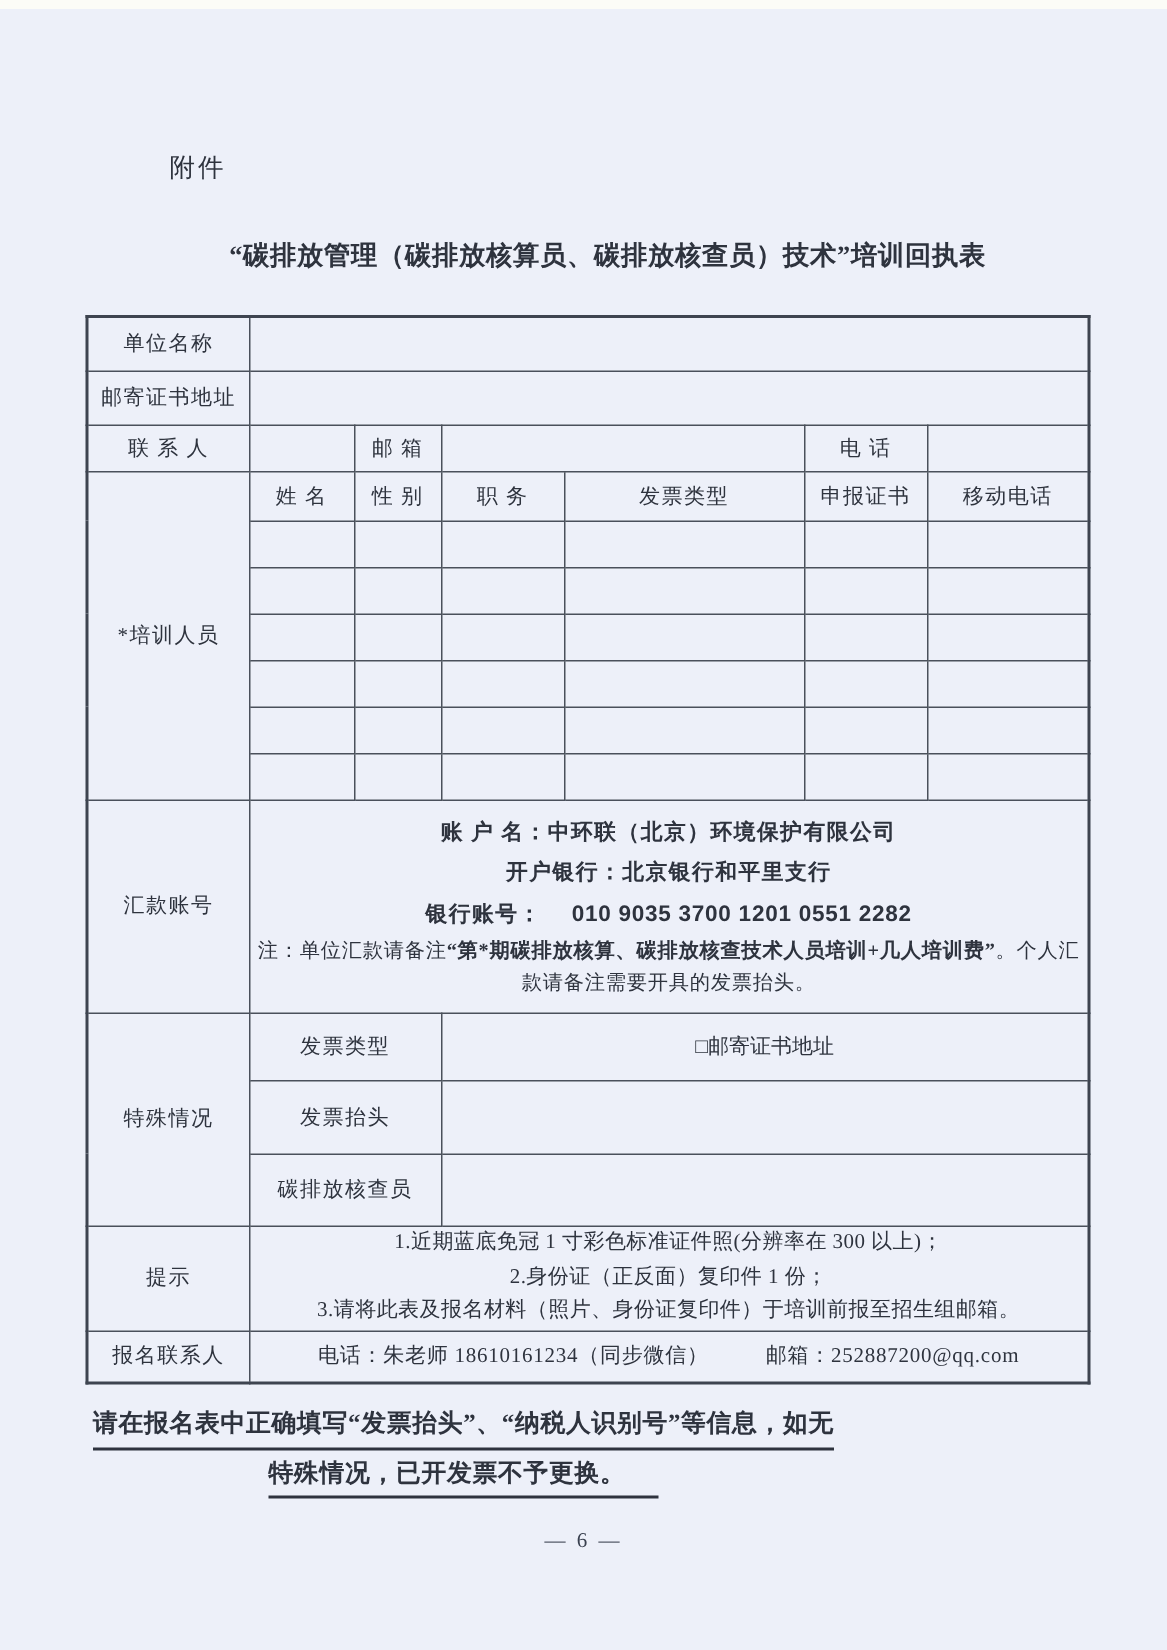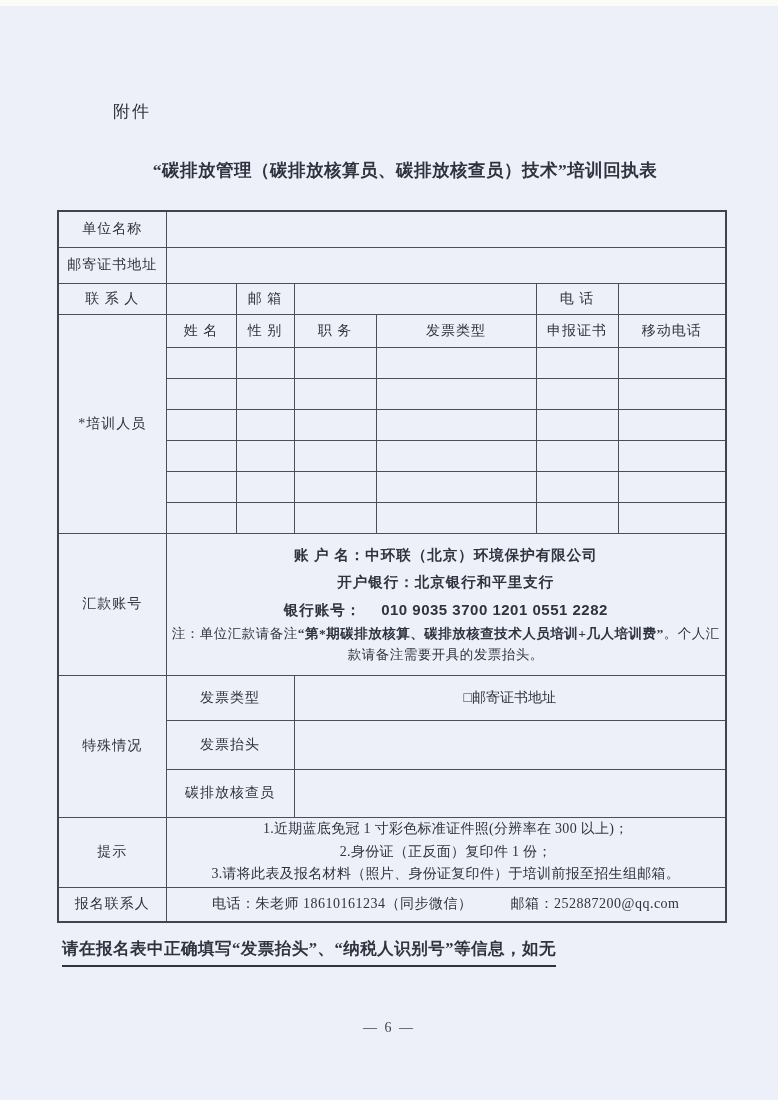--- a/index.html
+++ b/index.html
@@ -196,15 +196,16 @@
       <td class="lbl">报名联系人</td>
       <td colspan="6" class="reg-cell">
         <span>电话：朱老师 18610161234（同步微信）</span><span class="reg-gap"></span><span>邮箱：252887200@qq.com</span>
       </td>
     </tr>
   </tbody>
 </table>
 
 <div class="footer-note">
   <div><span class="uline">请在报名表中正确填写“发票抬头”、“纳税人识别号”等信息，如无</span></div>
+  <div><span class="uline tail">特殊情况，已开发票不予更换。</span></div>
 </div>
 
 <div class="page-number">— 6 —</div>
 
 </body></html>

